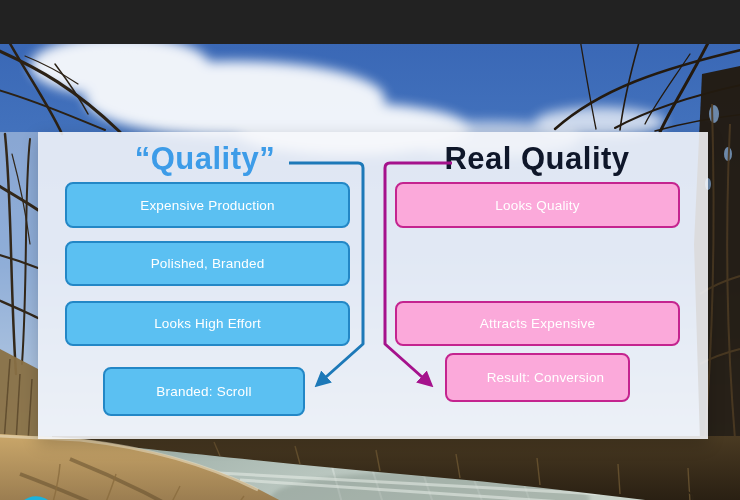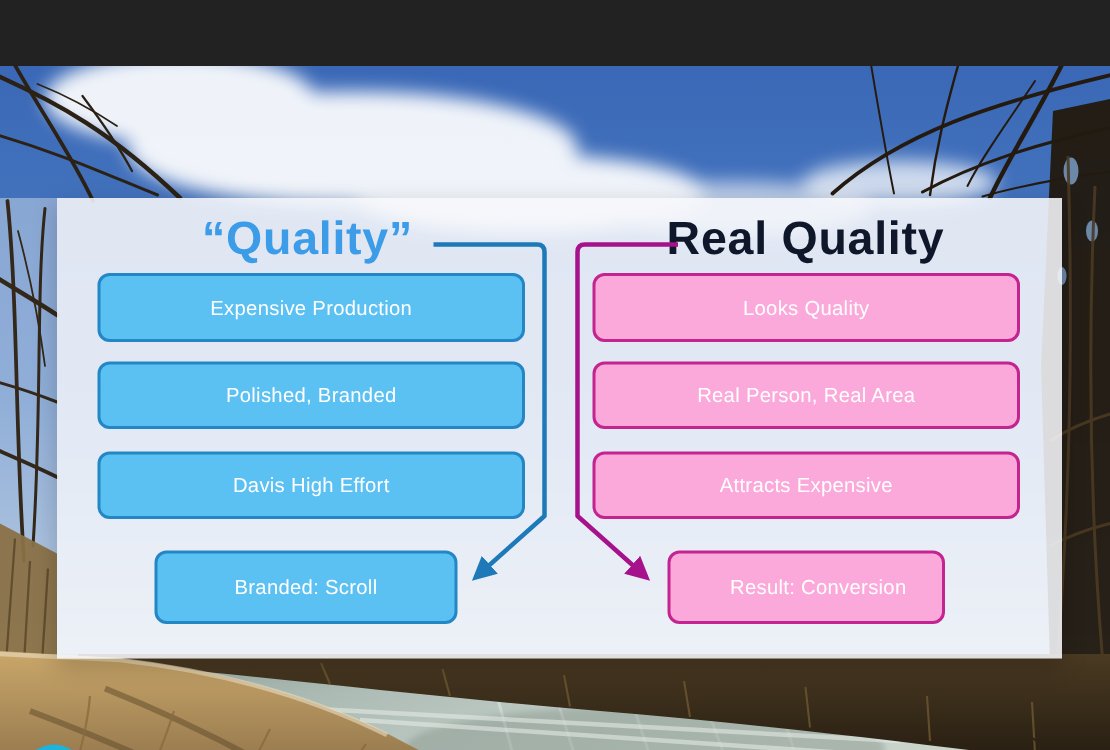--- a/index.html
+++ b/index.html
@@ -35,21 +35,21 @@
   }
   .box.blue { background:#5bc0f2; border:2px solid #2387c6; }
   .box.pink { background:#fba9da; border:2px solid #c4248f; }
 
   .l-col { left:65px;  width:285px; }
   .r-col { left:395px; width:285px; }
   .row1 { top:138px; height:46px; }
   .row2 { top:197px; height:45px; }
   .row3 { top:257px; height:45px; }
   .result-l { left:103px; width:202px; top:323px; height:49px; }
-  .result-r { left:445px; width:185px; top:323px; height:49px;padding-left:16px; }
+  .result-r { left:445px; width:185px; top:309px; height:49px;padding-left:16px; }
 
   svg.connectors { position:absolute; inset:0; pointer-events:none; }
 
   .credit {
     position:absolute; right:12px; bottom:5px;
     color:#eef0ee; font-size:14.5px;
     text-shadow:0 1px 3px rgba(0,0,0,0.6);
   }
 
   .logo { position:absolute; left:13px; top:451px; width:46px; height:46px; }
@@ -201,25 +201,24 @@
         <marker id="arrP" viewBox="0 0 10 10" refX="8" refY="5" markerUnits="userSpaceOnUse" markerWidth="16" markerHeight="16" orient="auto">
           <path d="M0,0 L10,5 L0,10 z" fill="#a5128c"></path>
         </marker>
       </defs>
       <path d="M289,119 L358,119 Q363,119 363,124 L363,300 L317,341" fill="none" stroke="#1d79b8" stroke-width="3" stroke-linejoin="round" marker-end="url(#arrB)"></path>
       <path d="M452,119 L390,119 Q385,119 385,124 L385,300 L431,341" fill="none" stroke="#a5128c" stroke-width="3" stroke-linejoin="round" marker-end="url(#arrP)"></path>
     </svg>
 
     <div class="box blue l-col row2">Polished, Branded</div>
     <div class="box blue l-col row1">Expensive Production</div>
-    <div class="box blue l-col row3">Davis High Effort</div>
+    <div class="box blue l-col row3">Looks High Effort</div>
     <div class="box blue result-l">Branded: Scroll</div>
 
     <div class="box pink r-col row1">Looks Quality</div>
-    <div class="box pink r-col row2">Real Person, Real Area</div>
     <div class="box pink r-col row3">Attracts Expensive</div>
     <div class="box pink result-r">Result: Conversion</div>
   </div>
 
   <svg class="logo" width="46" height="46" viewBox="0 0 46 46" aria-hidden="true">
     <path d="M7,29 A16,16 0 1 1 39,17" stroke="#1cb3dc" stroke-width="9" fill="none" stroke-linecap="round"></path>
     <path d="M39,17 A16,16 0 1 1 7,29" stroke="#d6219c" stroke-width="9" fill="none" stroke-linecap="round"></path>
     <path d="M10,18 C14,14 20,12 26,13" stroke="#ffffff" stroke-width="1.6" fill="none" stroke-linecap="round" opacity="0.85"></path>
     <path d="M36,28 C32,32 26,34 20,33" stroke="#ffffff" stroke-width="1.6" fill="none" stroke-linecap="round" opacity="0.85"></path>
   </svg>

